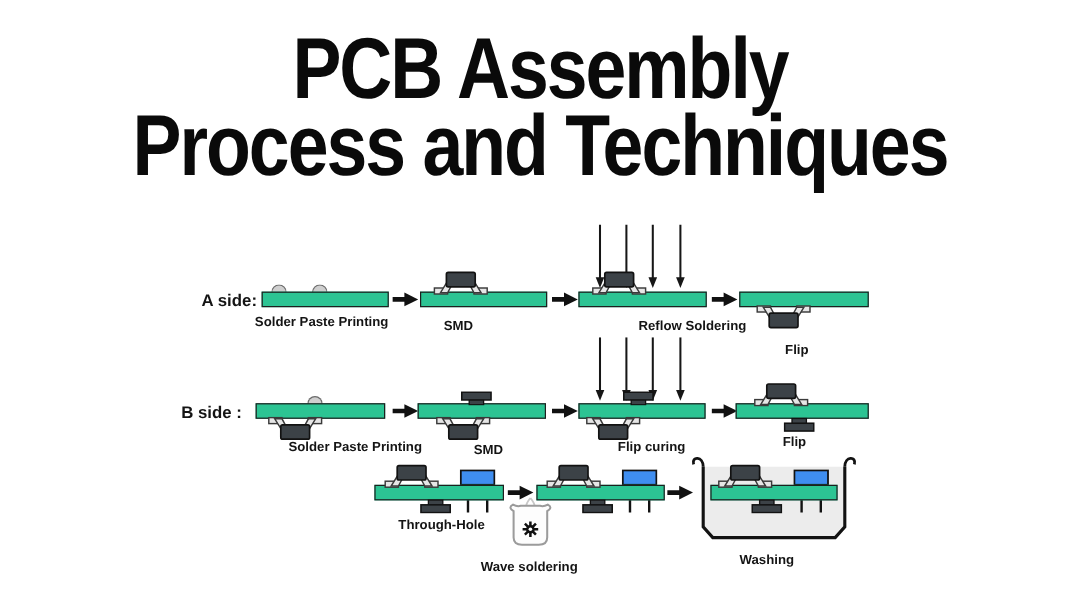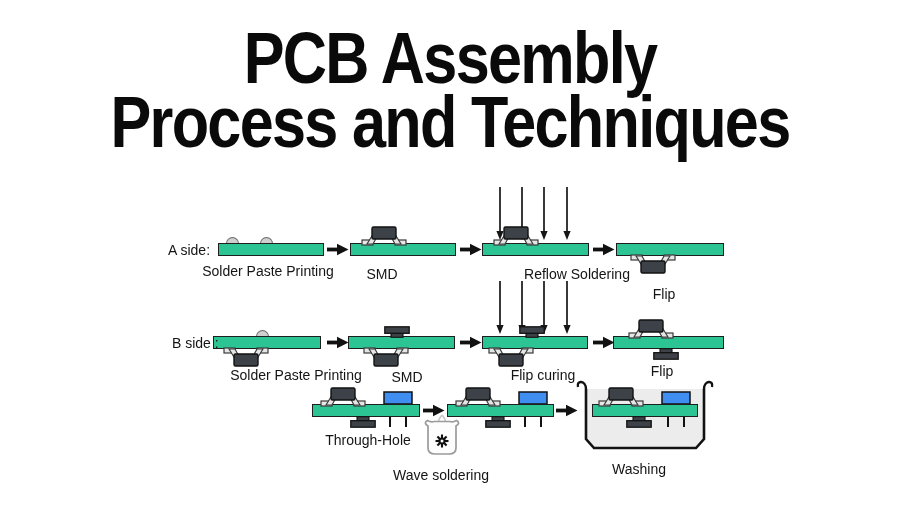--- a/index.html
+++ b/index.html
@@ -13,25 +13,25 @@
   .canvas { position:absolute; inset:0;border-radius:27px; }
 
   .title {
     position:absolute; top:26px; left:0; width:100%;
     text-align:center; color: var(--title,#0a0a0a);
     font-weight:800; font-size:72px; line-height:64px;
     letter-spacing:-2px; transform:scaleX(0.85); transform-origin:50% 0;
   }
 
   .side-label {
-    position:absolute; font-weight:400; font-size:14px;
+    position:absolute; font-weight:700; font-size:14px;
     color: var(--text,#141414); white-space:nowrap; z-index:5;
   }
   .step-label {
-    position:absolute; font-weight:400; font-size:14px;
+    position:absolute; font-weight:700; font-size:11px;
     color: var(--text,#141414); white-space:nowrap;
     transform:translateX(-50%); z-index:5;
   }
 
   .board {
     position:absolute; height:13px;
     background: var(--board-green,#2cc493);
     border:1.6px solid var(--board-border,#1d1f1e);
     z-index:3;
   }
@@ -130,21 +130,21 @@
   <svg class="harrow" width="22" height="13" style="left:593px;top:243px">
       <use href="#harr"></use>
     </svg>
 
   <div class="board" style="left:616px;top:243px;width:108px"></div>
   <svg class="chip flip-v" width="48" height="22" style="left:629px;top:254px">
       <use href="#gull"></use>
     </svg>
   <div class="step-label" style="left:664px;top:286px">Flip</div>
 
-  <div class="side-label" style="left:172px;top:335px">B side :</div>
+  <div class="side-label" style="left:151px;top:335px">B side :</div>
 
   <div class="board" style="left:213px;top:336px;width:108px"></div>
   <div class="bump" style="left:256px;top:329.5px"></div>
   <svg class="chip flip-v" width="48" height="22" style="left:222px;top:347px">
       <use href="#gull"></use>
     </svg>
   <div class="step-label" style="left:296px;top:367px">Solder Paste Printing</div>
 
   <svg class="harrow" width="22" height="13" style="left:327px;top:336px">
       <use href="#harr"></use>

